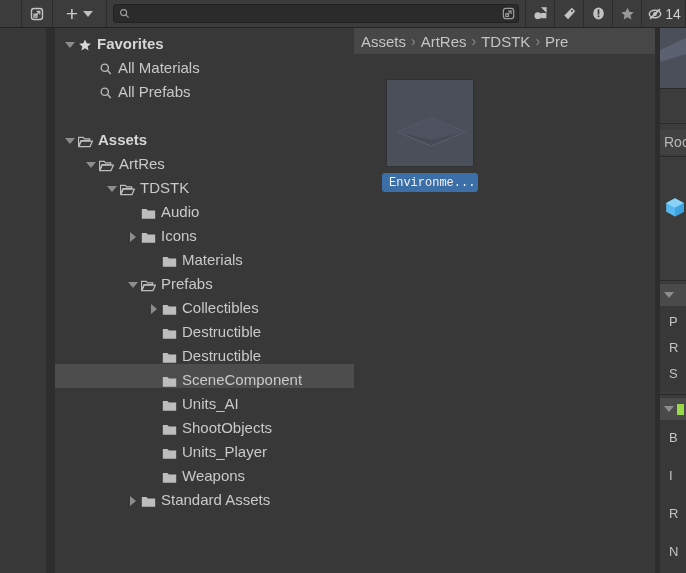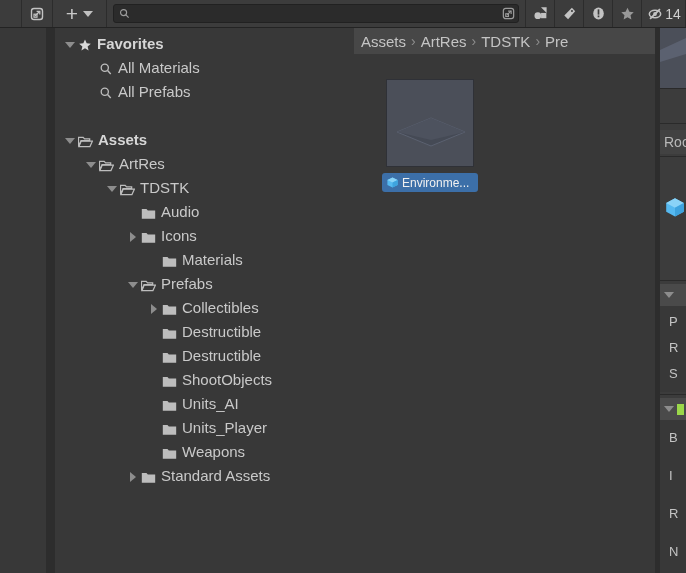--- a/index.html
+++ b/index.html
@@ -114,20 +114,21 @@
   .crumbbar {
     position: absolute; left: 354px; top: 28px; width: 306px; height: 26px;
     background: #474747; display: flex; align-items: center;
     padding-left: 7px; overflow: hidden;
   }
   .crumb { color: #c4c4c4; font-size: 15px; white-space: nowrap; }
   .crumb-sep { color: #8e8e8e; font-size: 14px; margin: 0 5px; }
   .grid {
     position: absolute; left: 354px; top: 54px; width: 306px; height: 406px;
     background: #383838;
+    font-family: Liberation Mono, monospace;
   }
   .asset {
     position: absolute; left: 28px; top: 25px; width: 96px;
   }
   .asset-thumb {
     width: 88px; height: 88px; margin: 0 auto;
     background: #4b4f59; border: 1px solid #2f3137; position: relative; overflow: hidden;
   }
   .asset-label {
     margin-top: 6px; height: 19px; background: #3c6fa8; border-radius: 3px;
@@ -377,39 +378,49 @@
       <div class="tree-row">
         <span style="display:inline-block;width:91px;flex:none;"></span>
         <span class="tw"></span>
         <span class="gico">
           <svg width="15" height="13" viewBox="0 0 16 14">
             <path d="M0.8 12.6 V2.2 H5.8 L7.3 3.9 H15.2 V12.6 Z" fill="#bdbdbd"></path>
           </svg>
         </span>
         <span class="lbl">Destructible</span>
       </div>
+      <div class="tree-row sel">
+        <span style="display:inline-block;width:91px;flex:none;"></span>
+        <span class="tw"></span>
+        <span class="gico">
+          <svg width="15" height="13" viewBox="0 0 16 14">
+            <path d="M0.8 12.6 V2.2 H5.8 L7.3 3.9 H15.2 V12.6 Z" fill="#bdbdbd"></path>
+          </svg>
+        </span>
+        <span class="lbl">SceneComponent</span>
+      </div>
+      <div class="tree-row">
+        <span style="display:inline-block;width:91px;flex:none;"></span>
+        <span class="tw"></span>
+        <span class="gico">
+          <svg width="15" height="13" viewBox="0 0 16 14">
+            <path d="M0.8 12.6 V2.2 H5.8 L7.3 3.9 H15.2 V12.6 Z" fill="#bdbdbd"></path>
+          </svg>
+        </span>
+        <span class="lbl">Units_AI</span>
+      </div>
       <div class="tree-row">
         <span style="display:inline-block;width:91px;flex:none;"></span>
         <span class="tw"></span>
         <span class="gico">
           <svg width="15" height="13" viewBox="0 0 16 14">
             <path d="M0.8 12.6 V2.2 H5.8 L7.3 3.9 H15.2 V12.6 Z" fill="#bdbdbd"></path>
           </svg>
         </span>
         <span class="lbl">ShootObjects</span>
-      </div>
-      <div class="tree-row">
-        <span style="display:inline-block;width:91px;flex:none;"></span>
-        <span class="tw"></span>
-        <span class="gico">
-          <svg width="15" height="13" viewBox="0 0 16 14">
-            <path d="M0.8 12.6 V2.2 H5.8 L7.3 3.9 H15.2 V12.6 Z" fill="#bdbdbd"></path>
-          </svg>
-        </span>
-        <span class="lbl">Units_AI</span>
       </div>
       <div class="tree-row">
         <span style="display:inline-block;width:91px;flex:none;"></span>
         <span class="tw"></span>
         <span class="gico">
           <svg width="15" height="13" viewBox="0 0 16 14">
             <path d="M0.8 12.6 V2.2 H5.8 L7.3 3.9 H15.2 V12.6 Z" fill="#bdbdbd"></path>
           </svg>
         </span>
         <span class="lbl">Units_Player</span>

